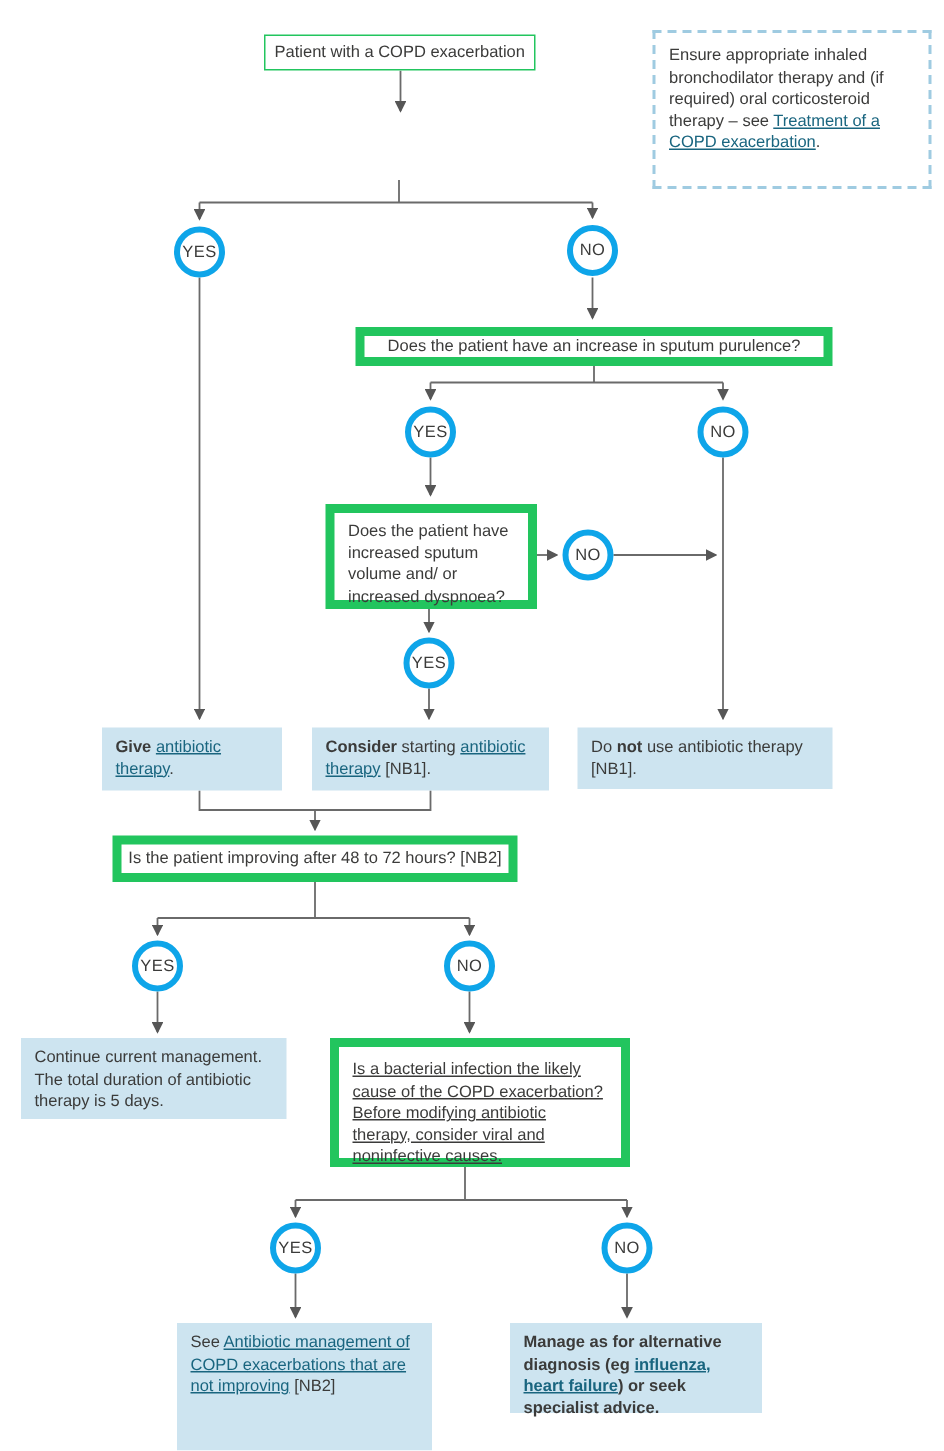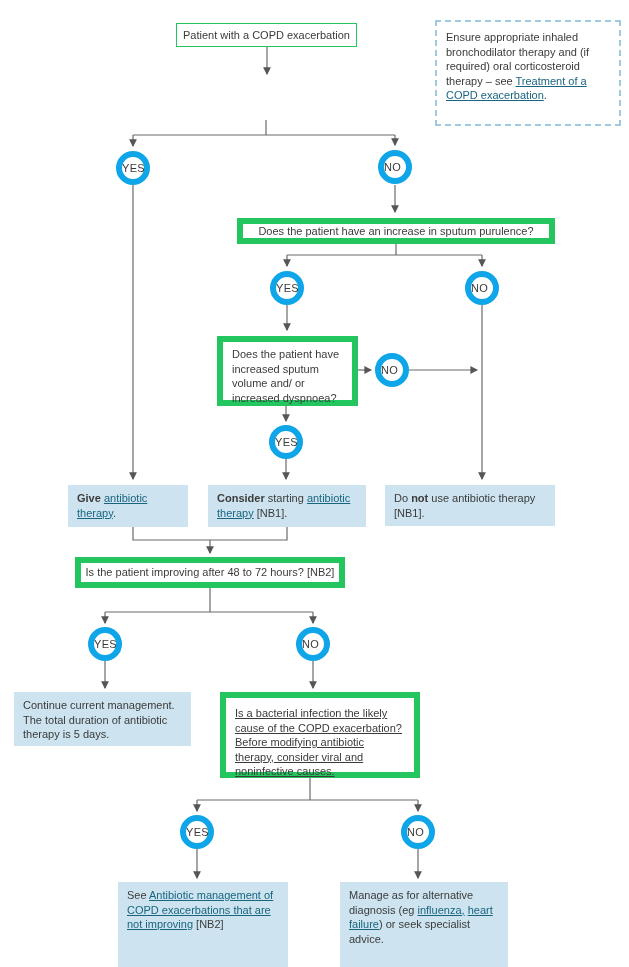--- a/index.html
+++ b/index.html
@@ -6,21 +6,21 @@
   body { font-family:"Liberation Sans", sans-serif; }
   .canvas { position:relative; width:629px; height:967px; background:#ffffff; overflow:hidden; }
   .connectors { position:absolute; left:0; top:0; }
   .node { position:absolute; box-sizing:border-box; font-size:11px; line-height:1.32; color:#3b3b3a; }
   .qbox { background:#ffffff; border:6px solid #22c55e; padding:5px 9px; }
   .thin { border-width:1px; }
   .fillbox { background:#cde4f0; padding:6px 9px; }
   .centerbox { display:flex; align-items:center; justify-content:center; text-align:center; padding:2px 4px; }
   .dashedbox { background:#ffffff; border:2px dashed #9fcbe1; padding:8px 9px; }
   .circle { position:absolute; width:34px; height:34px; box-sizing:border-box; border-radius:50%;
-            background:#ffffff; border:6px solid #0ea5e9; display:flex; align-items:center; justify-content:flex-start;
+            background:#ffffff; border:4px solid #0ea5e9; display:flex; align-items:center; justify-content:center;
             font-size:11px; color:#3b3b3a; letter-spacing:0.3px; }
   a.lnk { color:#19657f; text-decoration:underline; cursor:pointer; }
   .b { font-weight:bold; }
 </style>
 </head>
 <body>
 
 <div class="canvas">
 
   <svg class="connectors" width="629" height="967" viewBox="0 0 629 967">
@@ -137,17 +137,17 @@
     <span>YES</span>
   </div>
   <div class="circle" style="left:401px; top:815px;">
     <span>NO</span>
   </div>
 
   <div class="node fillbox" style="left:118px; top:882px; width:170px; height:92px;">
     <span>See </span><a class="lnk">Antibiotic management of COPD exacerbations that are not improving</a><span> [NB2]</span>
   </div>
 
-  <div class="node fillbox" style="left:340px; top:882px; width:168px; height:85px;">
+  <div class="node fillbox" style="left:340px; top:882px; width:168px; height:60px;font-weight:bold;">
     <span>Manage as for alternative diagnosis (eg </span><a class="lnk">influenza,</a><span> </span><a class="lnk">heart failure</a><span>) or seek specialist advice.</span>
   </div>
 
 </div>
 
 </body></html>

